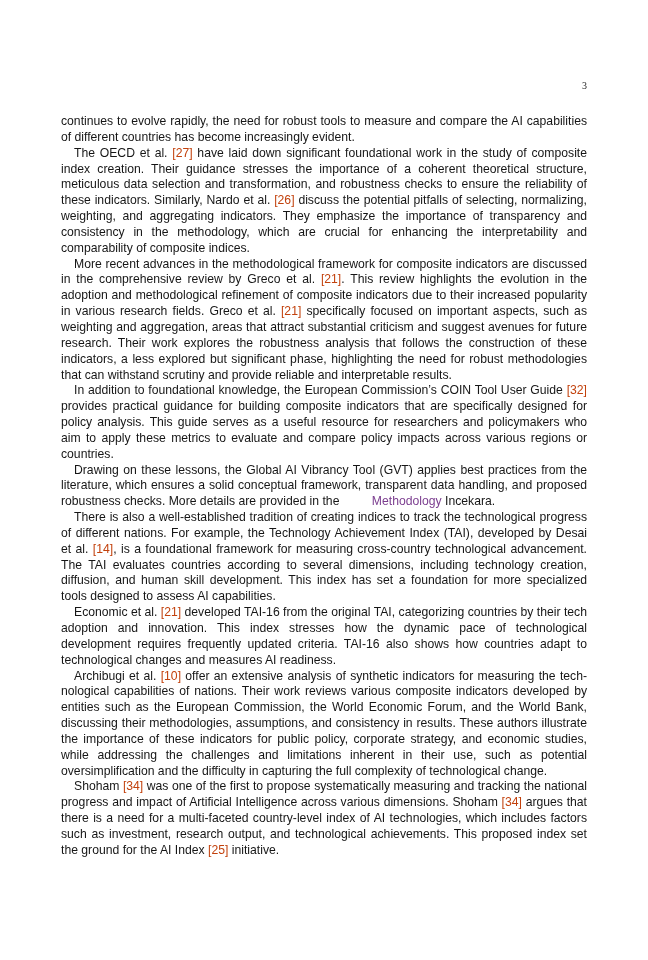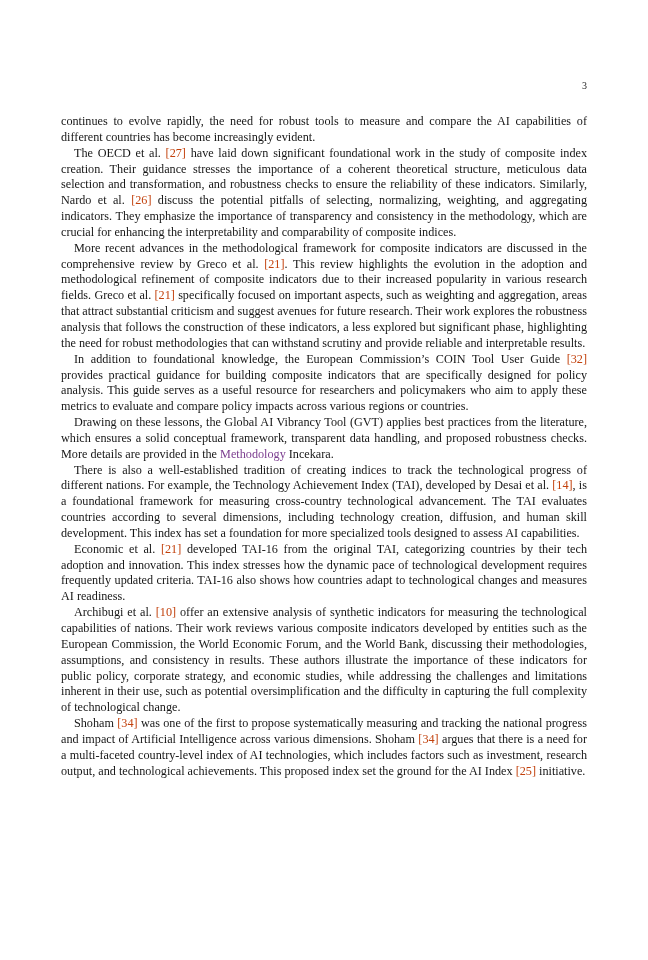--- a/index.html
+++ b/index.html
@@ -4,28 +4,28 @@
 <style>
   html, body { margin: 0; padding: 0; background: #ffffff; }
   body { width: 648px; height: 960px; position: relative; overflow: hidden; }
   .page-number {
     position: absolute; top: 80px; right: 61px;
     font-family: "Liberation Serif", "DejaVu Serif", serif;
     font-size: 10px; color: #1a1a1a;
   }
   .body-text {
     position: absolute; top: 114px; left: 61px; width: 526px;
-    font-family: Liberation Serif, serif;
+    font-family: Liberation Sans, sans-serif;
     font-size: 12.2px; line-height: 15.85px; color: #161616;
     text-align: justify; hyphens: auto;
   }
   .body-text p { margin: 0; text-indent: 0; }
   .body-text p.indent { text-indent: 13px; }
   .cite { color: #c2410c; }
-  .link { color: #7b3d8f; }
+  .link { color: #7b3d8f; margin-left: 29px; }
 </style>
 </head>
 <body>
 
 <div class="page-number">3</div>
 
 <div class="body-text" id="body-text">
     <p><span>continues to evolve rapidly, the need for robust tools to measure and compare the AI capabilities of different countries has become increasingly evident.</span></p>
     <p class="indent"><span>The OECD et al. </span><span class="cite">[27]</span><span> have laid down significant foundational work in the study of composite index creation. Their guidance stresses the importance of a coherent theoretical structure, meticulous data selection and transformation, and robustness checks to ensure the reliability of these indicators. Similarly, Nardo et al. </span><span class="cite">[26]</span><span> discuss the potential pitfalls of selecting, normalizing, weighting, and aggregating indicators. They emphasize the importance of transparency and consistency in the methodology, which are crucial for enhancing the interpretability and comparability of composite indices.</span></p>
     <p class="indent"><span>More recent advances in the methodological framework for composite indicators are discussed in the comprehensive review by Greco et al. </span><span class="cite">[21]</span><span>. This review highlights the evolution in the adoption and methodological refinement of composite indicators due to their increased popularity in various research fields. Greco et al. </span><span class="cite">[21]</span><span> specifically focused on important aspects, such as weighting and aggregation, areas that attract substantial criticism and suggest avenues for future research. Their work explores the robustness analysis that follows the construction of these indicators, a less explored but significant phase, highlighting the need for robust methodologies that can withstand scrutiny and provide reliable and interpretable results.</span></p>

